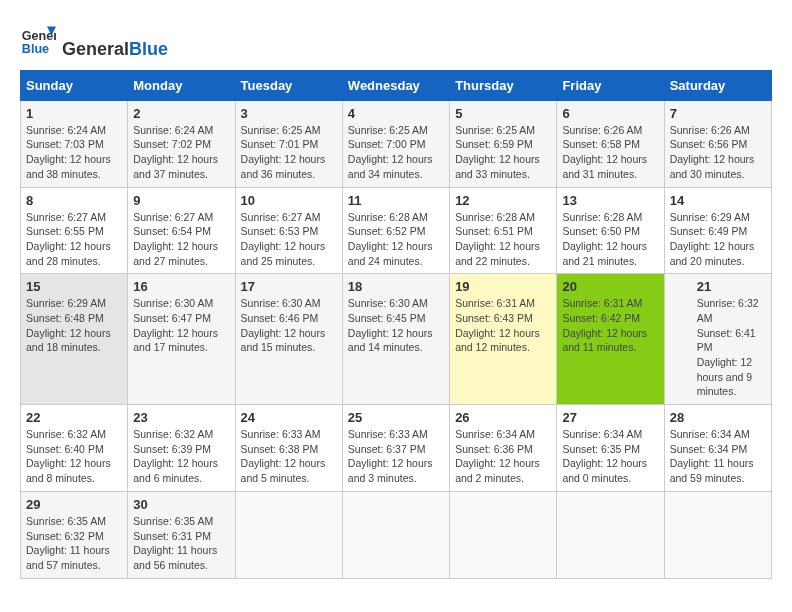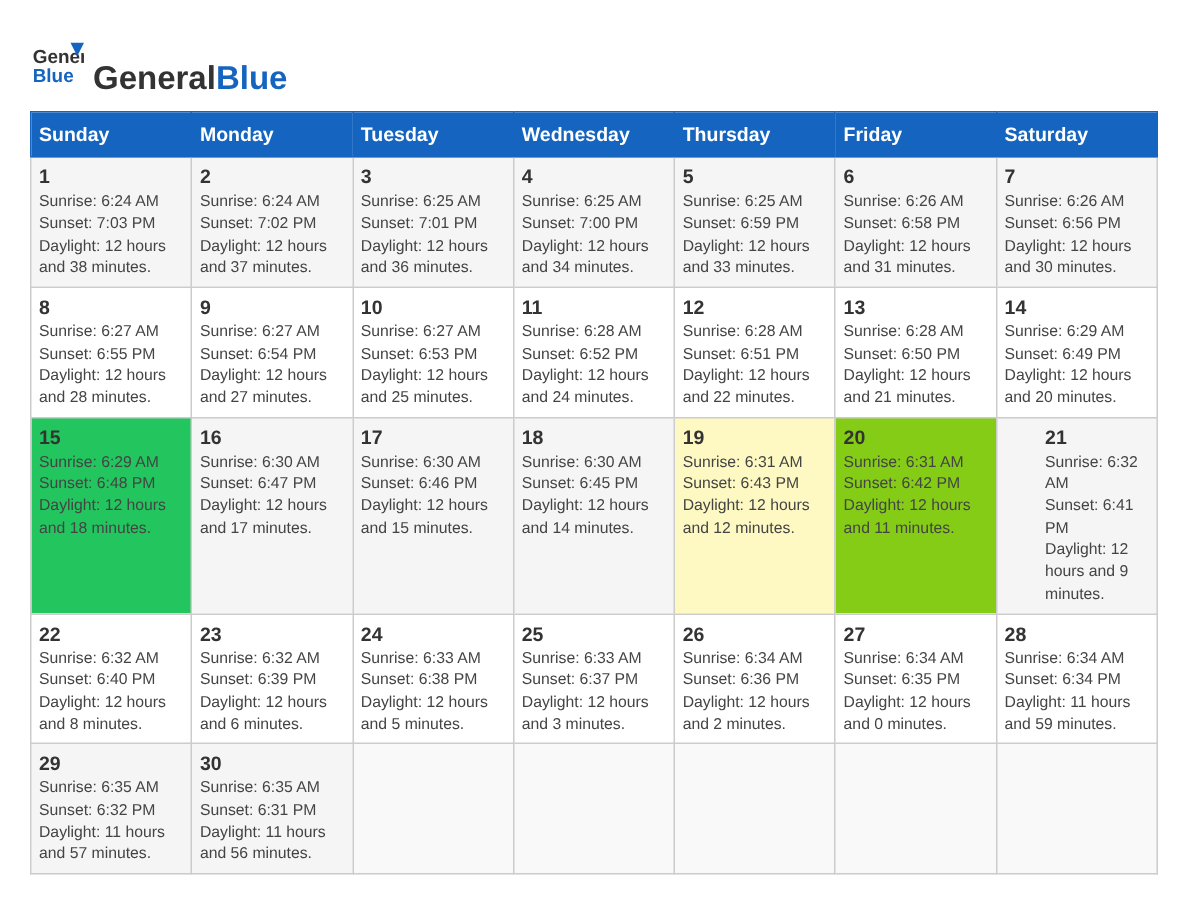--- a/index.html
+++ b/index.html
@@ -15,21 +15,21 @@
       justify-content: space-between;
       align-items: flex-start;
       margin-bottom: 10px;
     }
     .logo {
       display: flex;
       align-items: center;
       gap: 6px;
     }
     .logo-text {
-      font-size: 22px;
+      font-size: 18px;
       font-weight: bold;
       color: #333;
       line-height: 1.1;
       margin-top: 20px;
     }
     .logo-text span {
       color: #1565c0;
     }
     .logo-icon {
       width: 36px;
@@ -207,21 +207,21 @@
 Daylight: 12 hours and 21 minutes.</div>
         </td>
         <td style="background: rgb(255, 255, 255);">
           <span class="day-num">14</span>
           <div class="day-info" style="white-space: pre-line;">Sunrise: 6:29 AM
 Sunset: 6:49 PM
 Daylight: 12 hours and 20 minutes.</div>
         </td>
       </tr>
       <tr>
-        <td style="background: #22c55e;">
+        <td style="background: #e5e5e5;">
           <span class="day-num">15</span>
           <div class="day-info" style="white-space: pre-line;">Sunrise: 6:29 AM
 Sunset: 6:48 PM
 Daylight: 12 hours and 18 minutes.</div>
         </td>
         <td style="background: rgb(245, 245, 245);">
           <span class="day-num">16</span>
           <div class="day-info" style="white-space: pre-line;">Sunrise: 6:30 AM
 Sunset: 6:47 PM
 Daylight: 12 hours and 17 minutes.</div>

